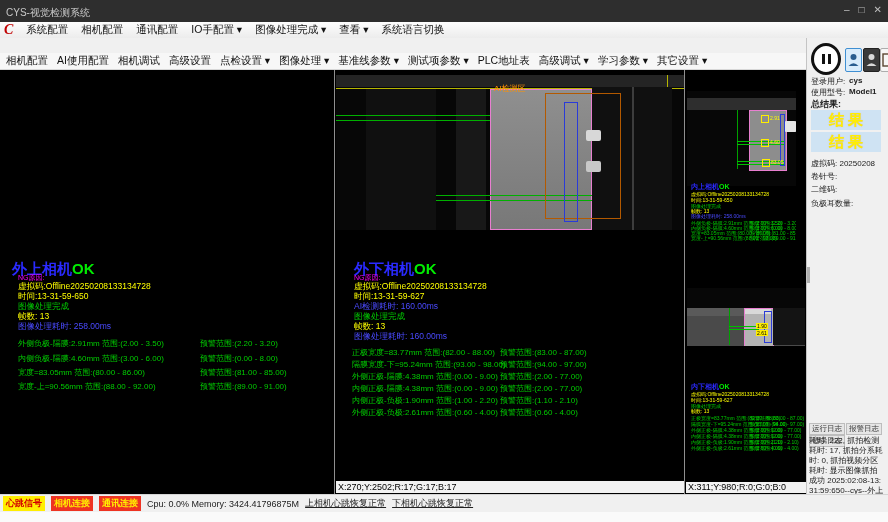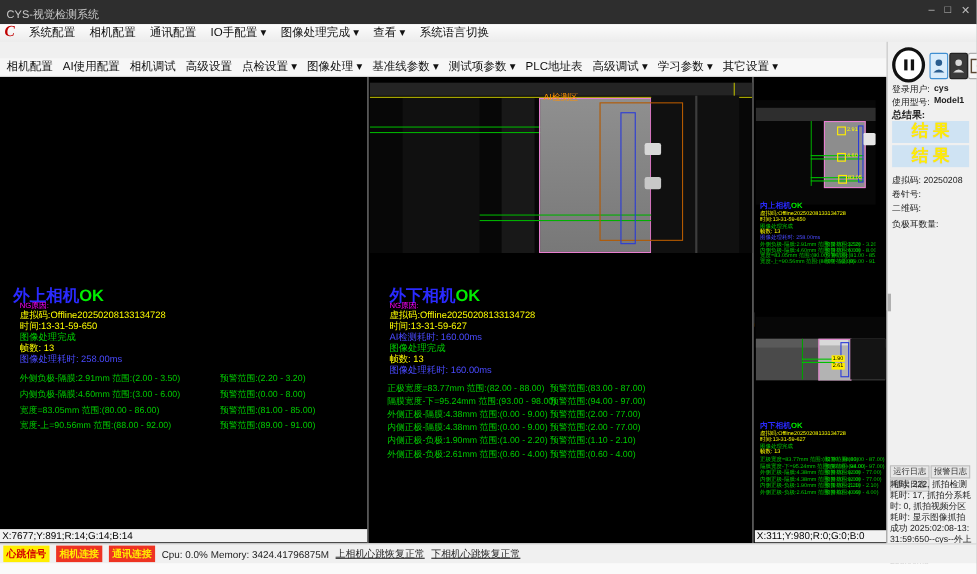--- a/index.html
+++ b/index.html
@@ -117,21 +117,20 @@
 
       <div class="ln nw mrow" style="left:18px;top:268px;">外侧负极-隔膜:2.91mm 范围:(2.00 - 3.50)</div>
       <div class="ln nw mrow" style="left:200px;top:268px;">预警范围:(2.20 - 3.20)</div>
       <div class="ln nw mrow" style="left:18px;top:283px;">内侧负极-隔膜:4.60mm 范围:(3.00 - 6.00)</div>
       <div class="ln nw mrow" style="left:200px;top:283px;">预警范围:(0.00 - 8.00)</div>
       <div class="ln nw mrow" style="left:18px;top:297px;">宽度=83.05mm 范围:(80.00 - 86.00)</div>
       <div class="ln nw mrow" style="left:200px;top:297px;">预警范围:(81.00 - 85.00)</div>
       <div class="ln nw mrow" style="left:18px;top:311px;">宽度-上=90.56mm 范围:(88.00 - 92.00)</div>
       <div class="ln nw mrow" style="left:200px;top:311px;">预警范围:(89.00 - 91.00)</div>
 
-      <div class="coord" style="top:411px;">X:7677;Y:891;R:14;G:14;B:14</div>
     </div>
 
     <div class="view v-right">
       <div class="scene" style="left:0;top:5px;width:348px;height:155px;">
         <div class="ln" style="left:0;top:0;width:348px;height:12px;background:#242424;"></div>
         <div class="ln" style="left:30px;top:14px;width:70px;height:141px;background:#101010;"></div>
         <div class="ln" style="left:120px;top:14px;width:30px;height:141px;background:#181818;"></div>
         <div class="ln" style="left:0;top:13px;width:348px;height:1px;background:#b6b600;"></div>
         <div class="ln" style="left:331px;top:0;width:1px;height:42px;background:#b6b600;"></div>
         <div class="ln" style="left:0;top:40px;width:165px;height:1px;background:#00b000;"></div>
@@ -164,20 +163,21 @@
       <div class="ln nw mrow" style="left:164px;top:289px;">预警范围:(94.00 - 97.00)</div>
       <div class="ln nw mrow" style="left:16px;top:301px;">外侧正极-隔膜:4.38mm 范围:(0.00 - 9.00)</div>
       <div class="ln nw mrow" style="left:164px;top:301px;">预警范围:(2.00 - 77.00)</div>
       <div class="ln nw mrow" style="left:16px;top:313px;">内侧正极-隔膜:4.38mm 范围:(0.00 - 9.00)</div>
       <div class="ln nw mrow" style="left:164px;top:313px;">预警范围:(2.00 - 77.00)</div>
       <div class="ln nw mrow" style="left:16px;top:325px;">内侧正极-负极:1.90mm 范围:(1.00 - 2.20)</div>
       <div class="ln nw mrow" style="left:164px;top:325px;">预警范围:(1.10 - 2.10)</div>
       <div class="ln nw mrow" style="left:16px;top:337px;">外侧正极-负极:2.61mm 范围:(0.60 - 4.00)</div>
       <div class="ln nw mrow" style="left:164px;top:337px;">预警范围:(0.60 - 4.00)</div>
 
+      <div class="coord" style="top:411px;">X:270;Y:2502;R:17;G:17;B:17</div>
     </div>
 
     <div class="view v-st">
       <div class="scene" style="left:1px;top:5px;width:118px;height:95px;">
         <div class="ln" style="left:0;top:7px;width:118px;height:12px;background:#2e2e2e;"></div>
         <div class="ln" style="left:50px;top:19px;width:1px;height:59px;background:#00a000;"></div>
         <div class="ln" style="left:62px;top:19px;width:36px;height:59px;border:1px solid #e87fd0;background:#8d8d8d;"></div>
         <div class="ln" style="left:50px;top:50px;width:48px;height:1px;background:#00c000;"></div>
         <div class="ln" style="left:50px;top:53px;width:48px;height:1px;background:#00c000;"></div>
         <div class="ln" style="left:50px;top:70px;width:48px;height:1px;background:#00c000;"></div>

